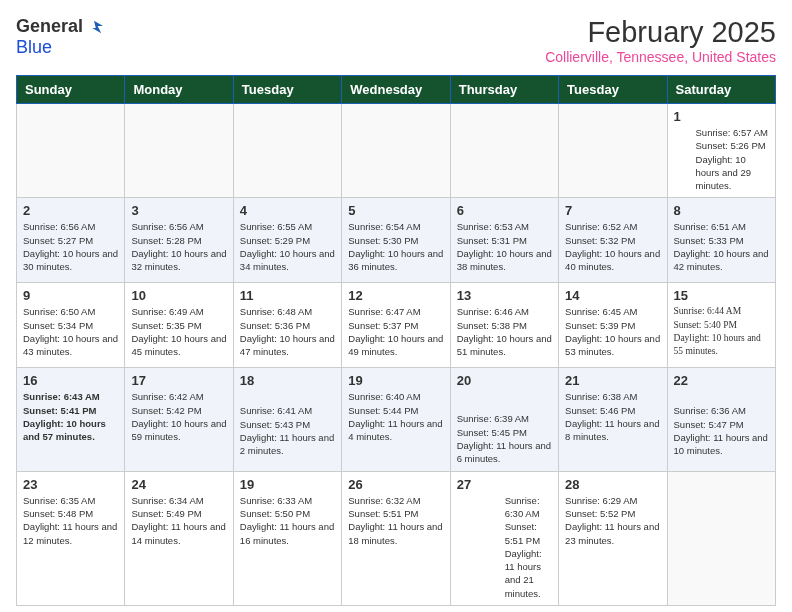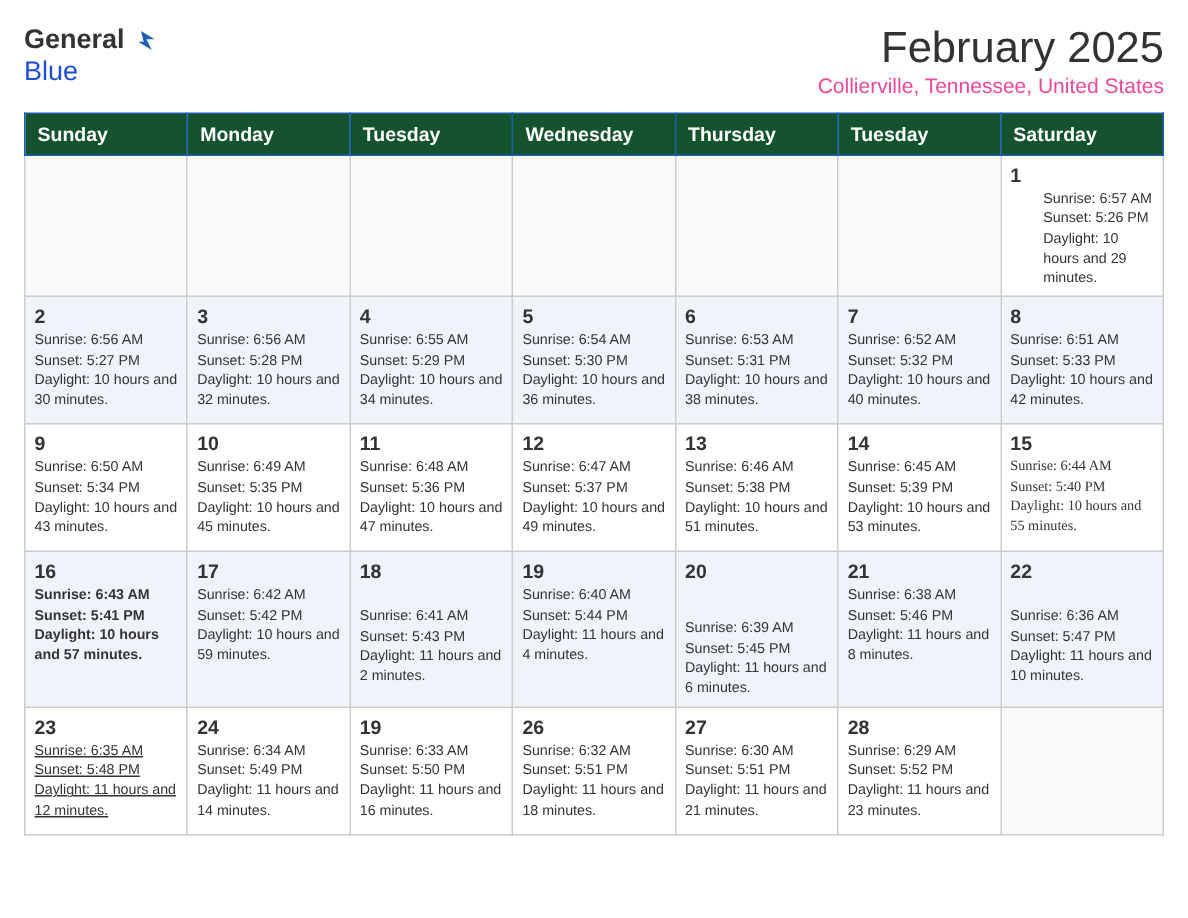--- a/index.html
+++ b/index.html
@@ -269,21 +269,21 @@
         <td>
           <span class="day-number">22</span>
           <div class="day-info" style="white-space: pre-line; margin-top: 16px;">Sunrise: 6:36 AM
 Sunset: 5:47 PM
 Daylight: 11 hours and 10 minutes.</div>
         </td>
       </tr>
       <tr>
         <td>
           <span class="day-number">23</span>
-          <div class="day-info" style="white-space: pre-line; text-decoration: underline;">Sunrise: 6:35 AM
+          <div class="day-info" style="white-space: pre-line;">Sunrise: 6:35 AM
 Sunset: 5:48 PM
 Daylight: 11 hours and 12 minutes.</div>
         </td>
         <td>
           <span class="day-number">24</span>
           <div class="day-info" style="white-space: pre-line;">Sunrise: 6:34 AM
 Sunset: 5:49 PM
 Daylight: 11 hours and 14 minutes.</div>
         </td>
         <td>
@@ -293,21 +293,21 @@
 Daylight: 11 hours and 16 minutes.</div>
         </td>
         <td>
           <span class="day-number">26</span>
           <div class="day-info" style="white-space: pre-line;">Sunrise: 6:32 AM
 Sunset: 5:51 PM
 Daylight: 11 hours and 18 minutes.</div>
         </td>
         <td>
           <span class="day-number">27</span>
-          <div class="day-info" style="white-space: pre-line;">Sunrise: 6:30 AM
+          <div class="day-info" style="white-space: pre-line; margin-left: 48px;">Sunrise: 6:30 AM
 Sunset: 5:51 PM
 Daylight: 11 hours and 21 minutes.</div>
         </td>
         <td>
           <span class="day-number">28</span>
           <div class="day-info" style="white-space: pre-line;">Sunrise: 6:29 AM
 Sunset: 5:52 PM
 Daylight: 11 hours and 23 minutes.</div>
         </td>
         <td class="empty"></td>

